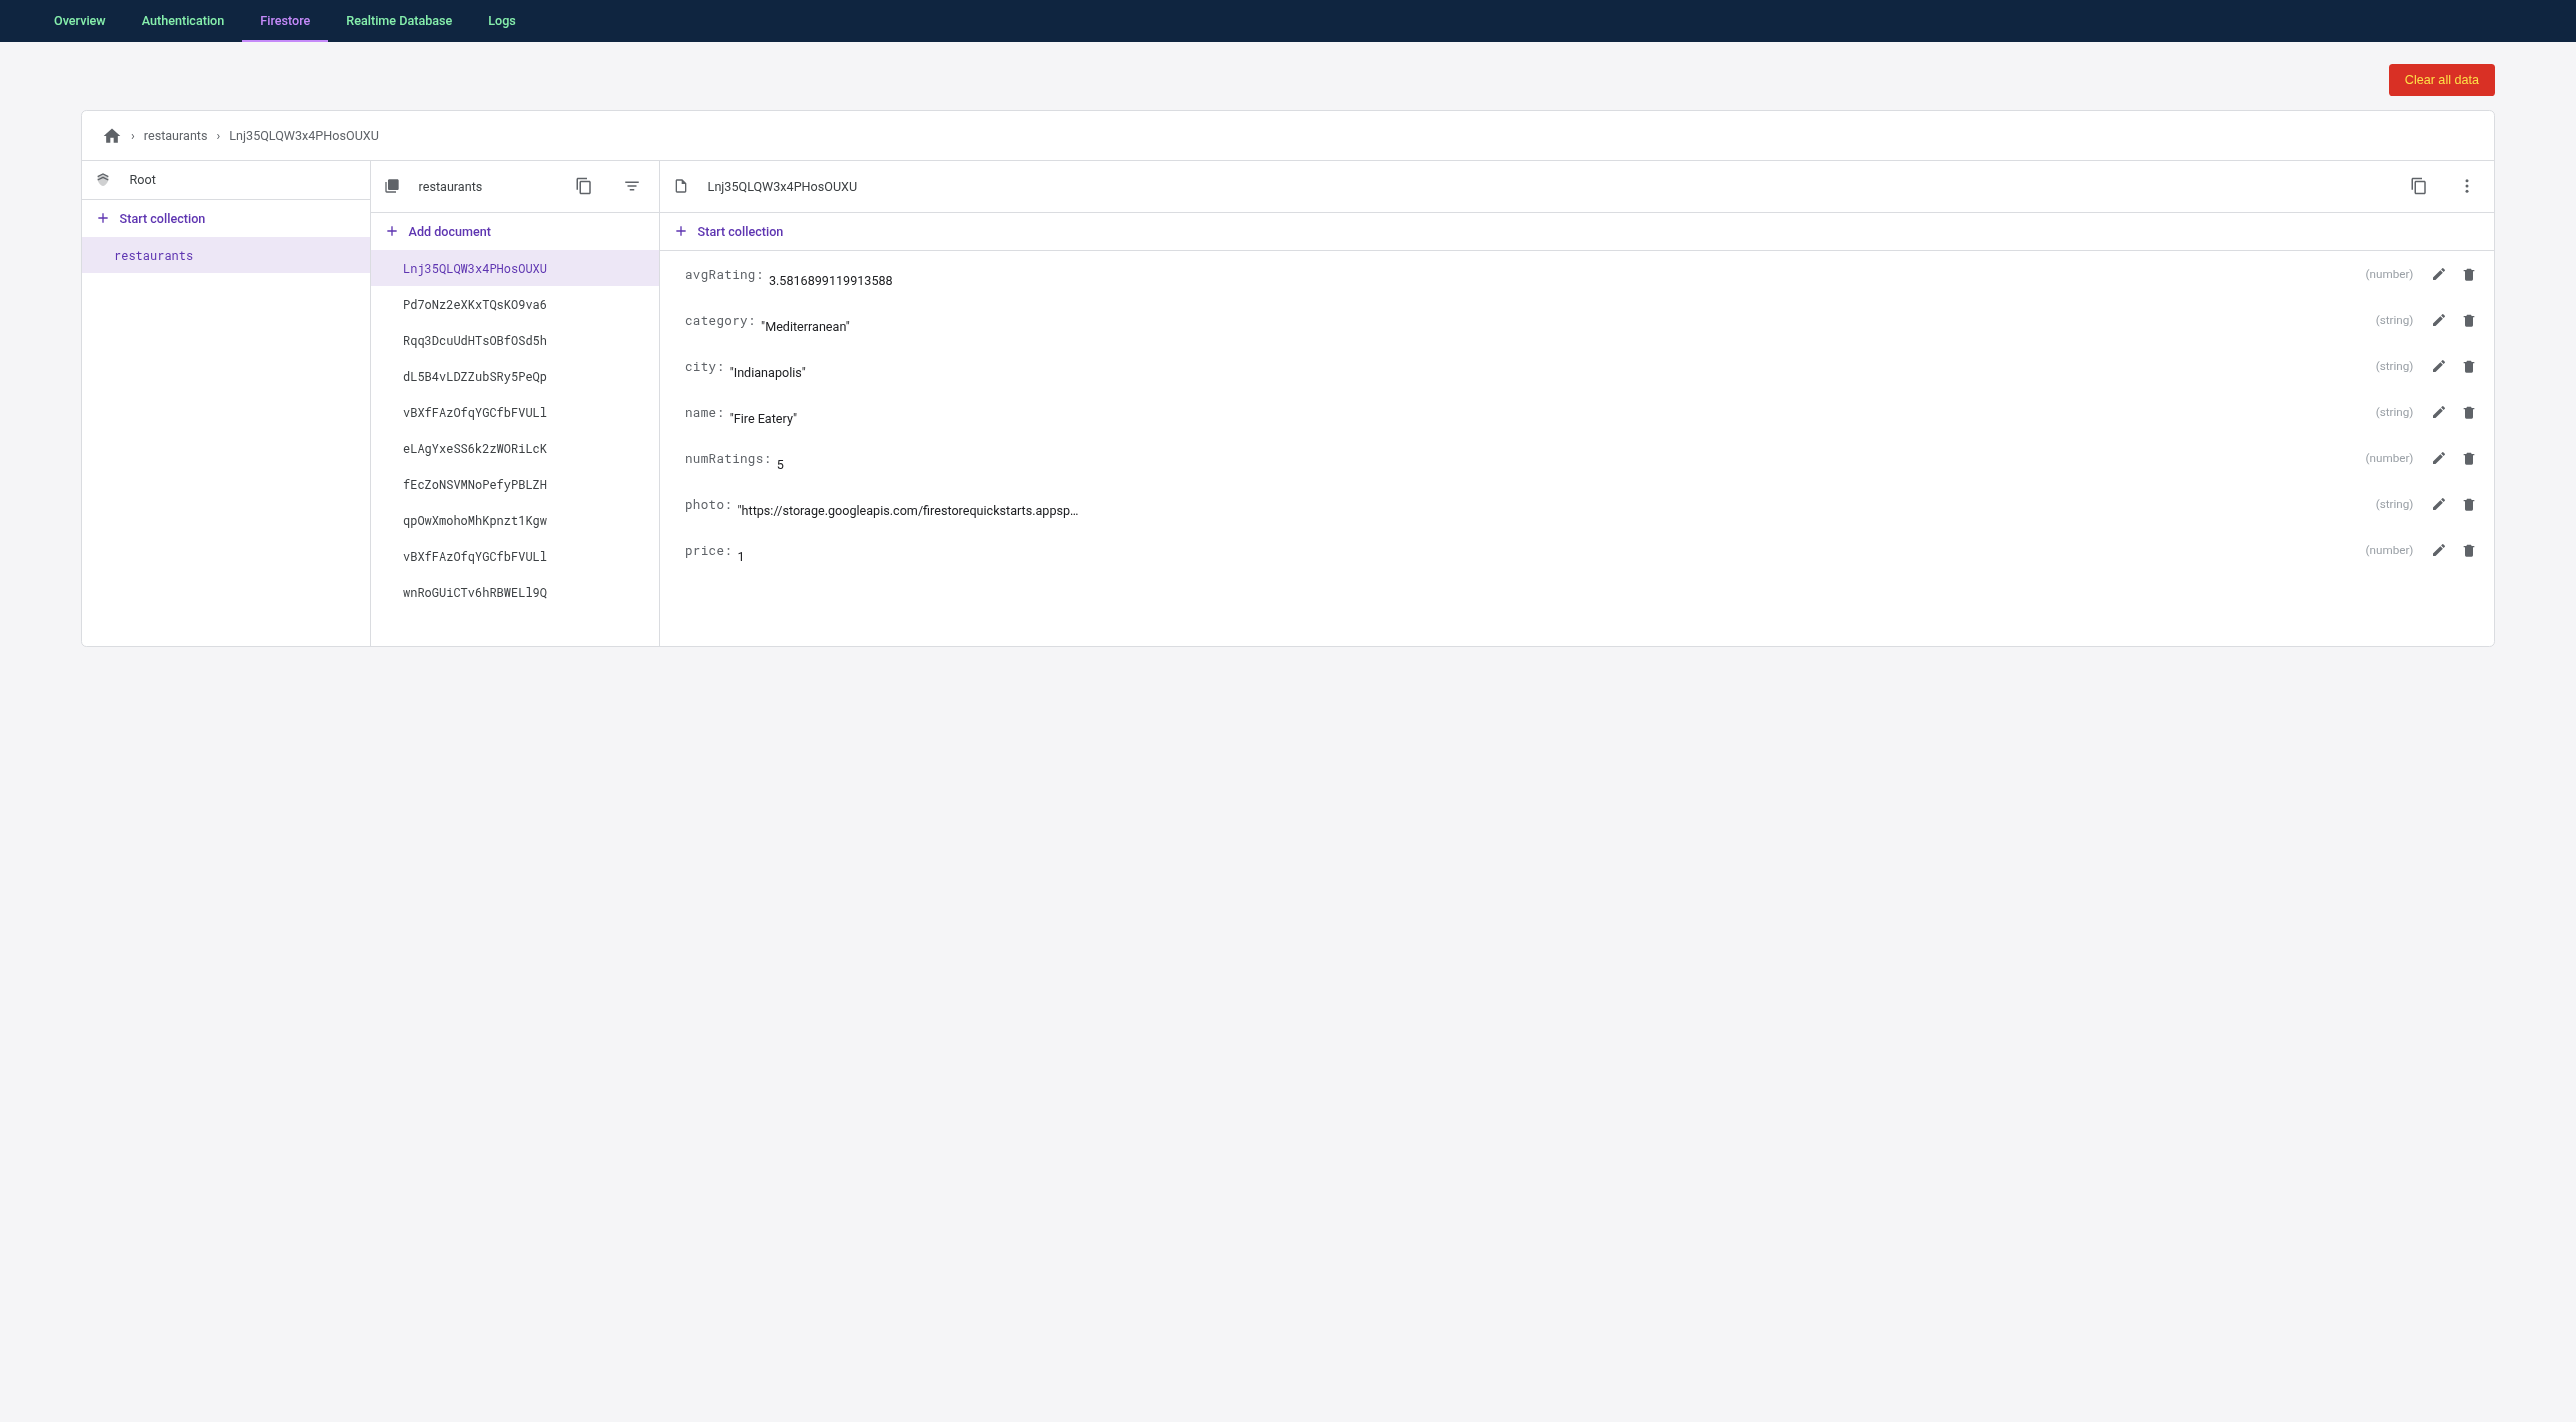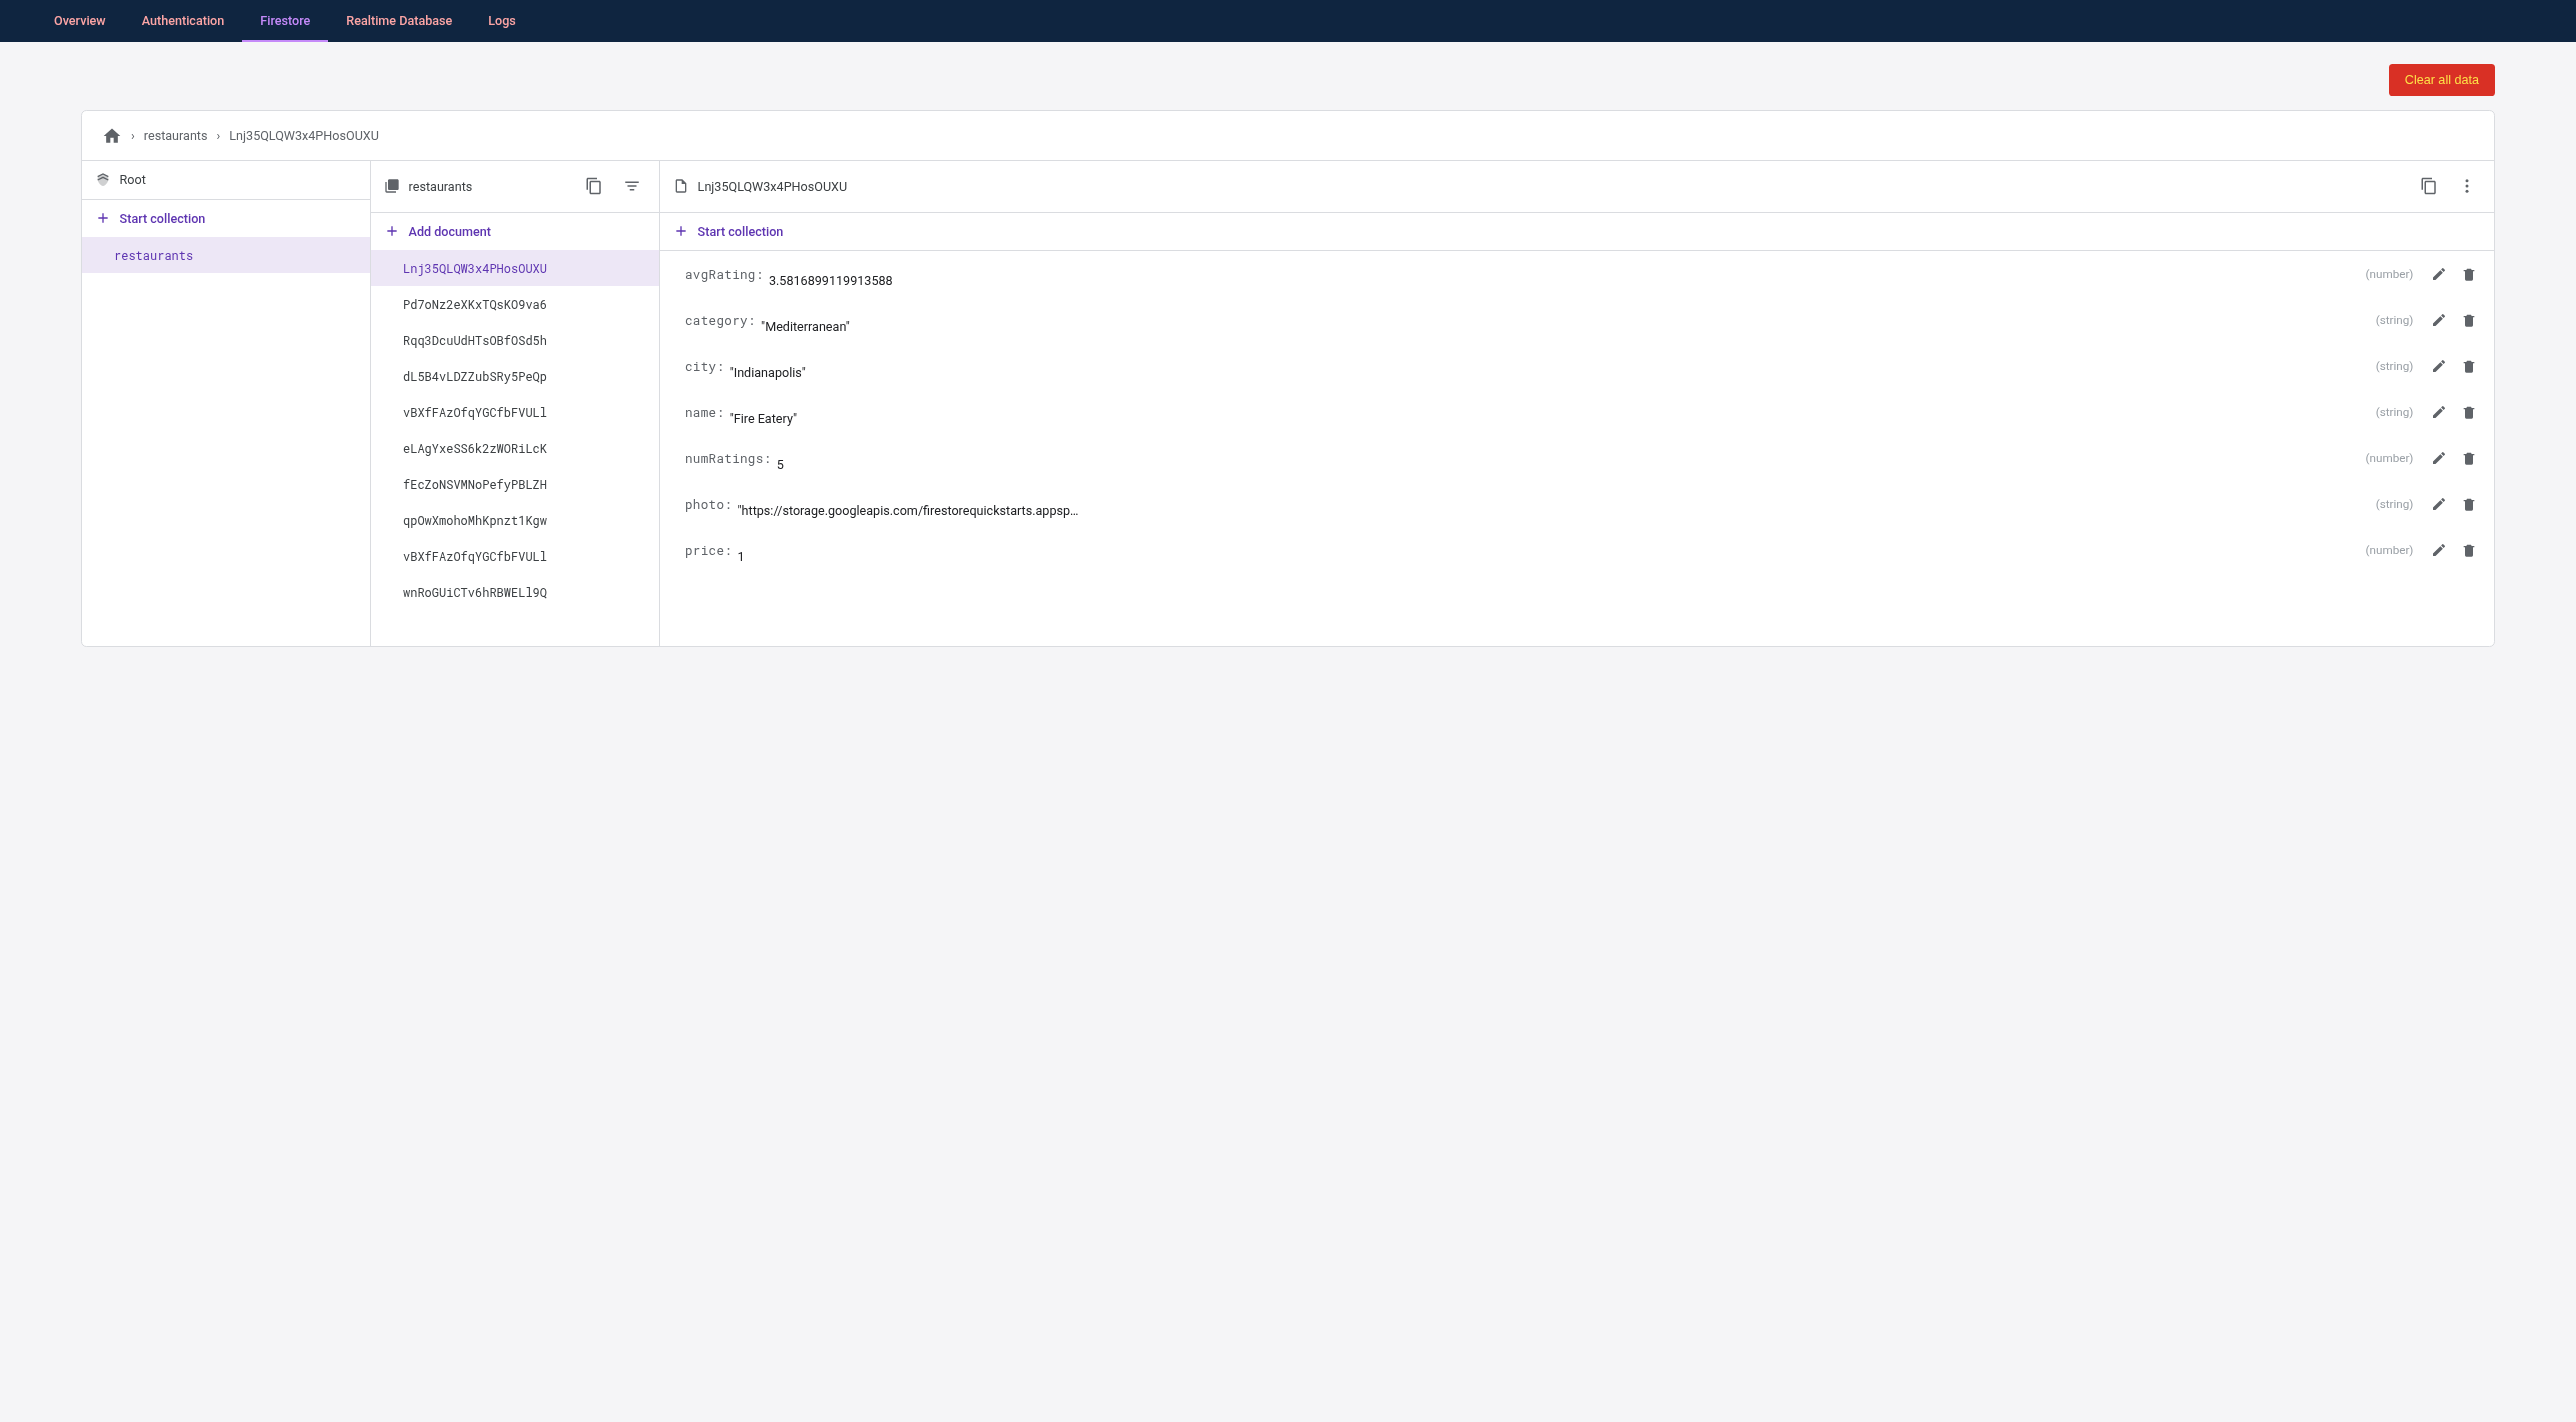--- a/index.html
+++ b/index.html
@@ -29,21 +29,21 @@
     font-weight: 500;
     color: #fff;
   }
   .tabs {
     display: flex;
     gap: 0;
     padding: 0 36px;
   }
   .tab {
     padding: 12.6px 18px 12.6px 18px;
-    color: #fca5a5;
+    color: #86efac;
     font-size: 12.6px;
     font-weight: 500;
     cursor: pointer;
     border-bottom: 2.7px solid transparent;
   }
   .tab.active {
     color: #c58af9;
     border-bottom-color: #c58af9;
   }
   .toolbar {
@@ -92,21 +92,21 @@
   .col-root { width: 289px; }
   .col-docs { width: 289px; }
   .col-fields { flex: 1; }
   .col-header {
     display: flex;
     align-items: center;
     padding: 10.8px 12.6px;
     border-bottom: 0.9px solid #dadce0;
     font-size: 12.6px;
     color: #3c4043;
-    gap: 9px;
+    gap: 19px;
   }
   .col-header .title { flex: 1; font-weight: 400;}
   .col-header .icon-btn {
     width: 29px; height: 29px;
     display: flex; align-items: center; justify-content: center;
     cursor: pointer;
     color: #5f6368;
     border-radius: 50%;
   }
   .action-row {

